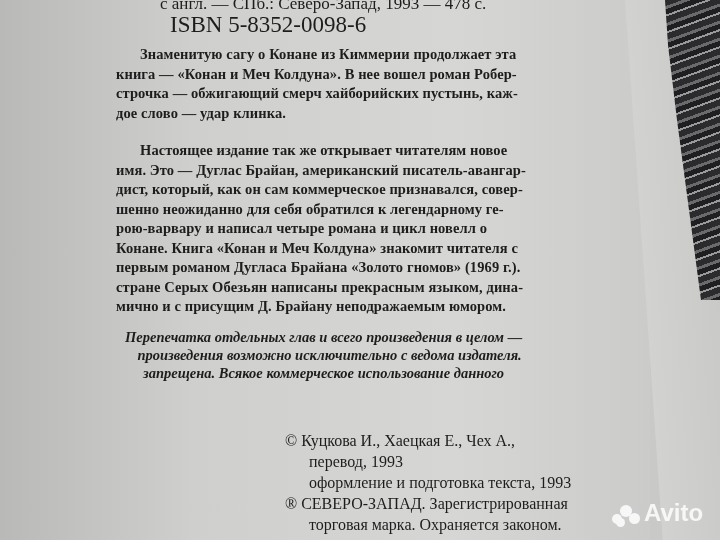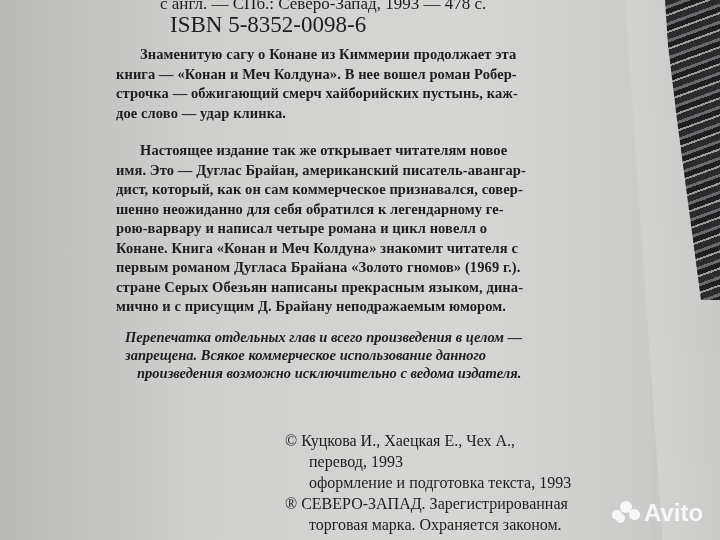--- a/index.html
+++ b/index.html
@@ -13,26 +13,26 @@
     background:repeating-linear-gradient(160deg,#2b2b2e 0 6px,#6a6a6c 6px 9px,#1f1f22 9px 14px,#9a9a9a 14px 16px);
     clip-path:polygon(0 0,100% 0,100% 100%,60% 100%,40% 70%,20% 40%,5% 15%);}
   .text{position:absolute;font-size:15.5px;line-height:21px;white-space:nowrap;}
   .hdr{left:160px;top:-7px;font-size:17px;}
   .isbn{left:170px;top:14px;font-size:23px;}
   .para{left:116px;font-weight:bold;font-size:14.5px;letter-spacing:0.1px;}
   .para .line{display:block;height:19.5px;}
   .p1{top:44px;}
   .p2{top:140px;}
   .notice{left:125px;top:327px;font-style:italic;font-weight:bold;font-size:14.5px;}
-  .notice .line{display:block;height:18px;}
+  .notice .line{display:block;height:18px;text-align:center;}
   .copy{left:285px;top:430px;font-size:16px;}
   .copy .line{display:block;height:21px;}
   .indent{padding-left:24px;}
   .watermark{position:absolute;left:612px;top:499px;color:#ffffff;font-family:"Liberation Sans",sans-serif;
-    font-size:24px;font-weight:bold;opacity:0.85;display:flex;align-items:flex-start;gap:4px;}
+    font-size:24px;font-weight:bold;opacity:0.85;display:flex;align-items:flex-end;gap:4px;}
   .dots{position:relative;width:28px;height:24px;}
   .dots span{position:absolute;border-radius:50%;background:#fff;}
 </style>
 </head>
 <body>
 
 <div class="page"></div>
 <div class="page2"></div>
 <div class="illus"></div>
 
@@ -53,22 +53,22 @@
   <span class="line">шенно неожиданно для себя обратился к легендарному ге-</span>
   <span class="line">рою-варвару и написал четыре романа и цикл новелл о</span>
   <span class="line">Конане. Книга «Конан и Меч Колдуна» знакомит читателя с</span>
   <span class="line">первым романом Дугласа Брайана «Золото гномов» (1969 г.).</span>
   <span class="line">стране Серых Обезьян написаны прекрасным языком, дина-</span>
   <span class="line">мично и с присущим Д. Брайану неподражаемым юмором.</span>
 </div>
 
 <div class="text notice">
   <span class="line">Перепечатка отдельных глав и всего произведения в целом —</span>
+  <span class="line" style="padding-left:12px">произведения возможно исключительно с ведома издателя.</span>
   <span class="line">запрещена. Всякое коммерческое использование данного</span>
-  <span class="line" style="padding-left:12px">произведения возможно исключительно с ведома издателя.</span>
 </div>
 
 <div class="text copy">
   <span class="line">© Куцкова И., Хаецкая Е., Чех А.,</span>
   <span class="line indent">перевод, 1993</span>
   <span class="line indent">оформление и подготовка текста, 1993</span>
   <span class="line">® СЕВЕРО-ЗАПАД. Зарегистрированная</span>
   <span class="line indent">торговая марка. Охраняется законом.</span>
 </div>
 

